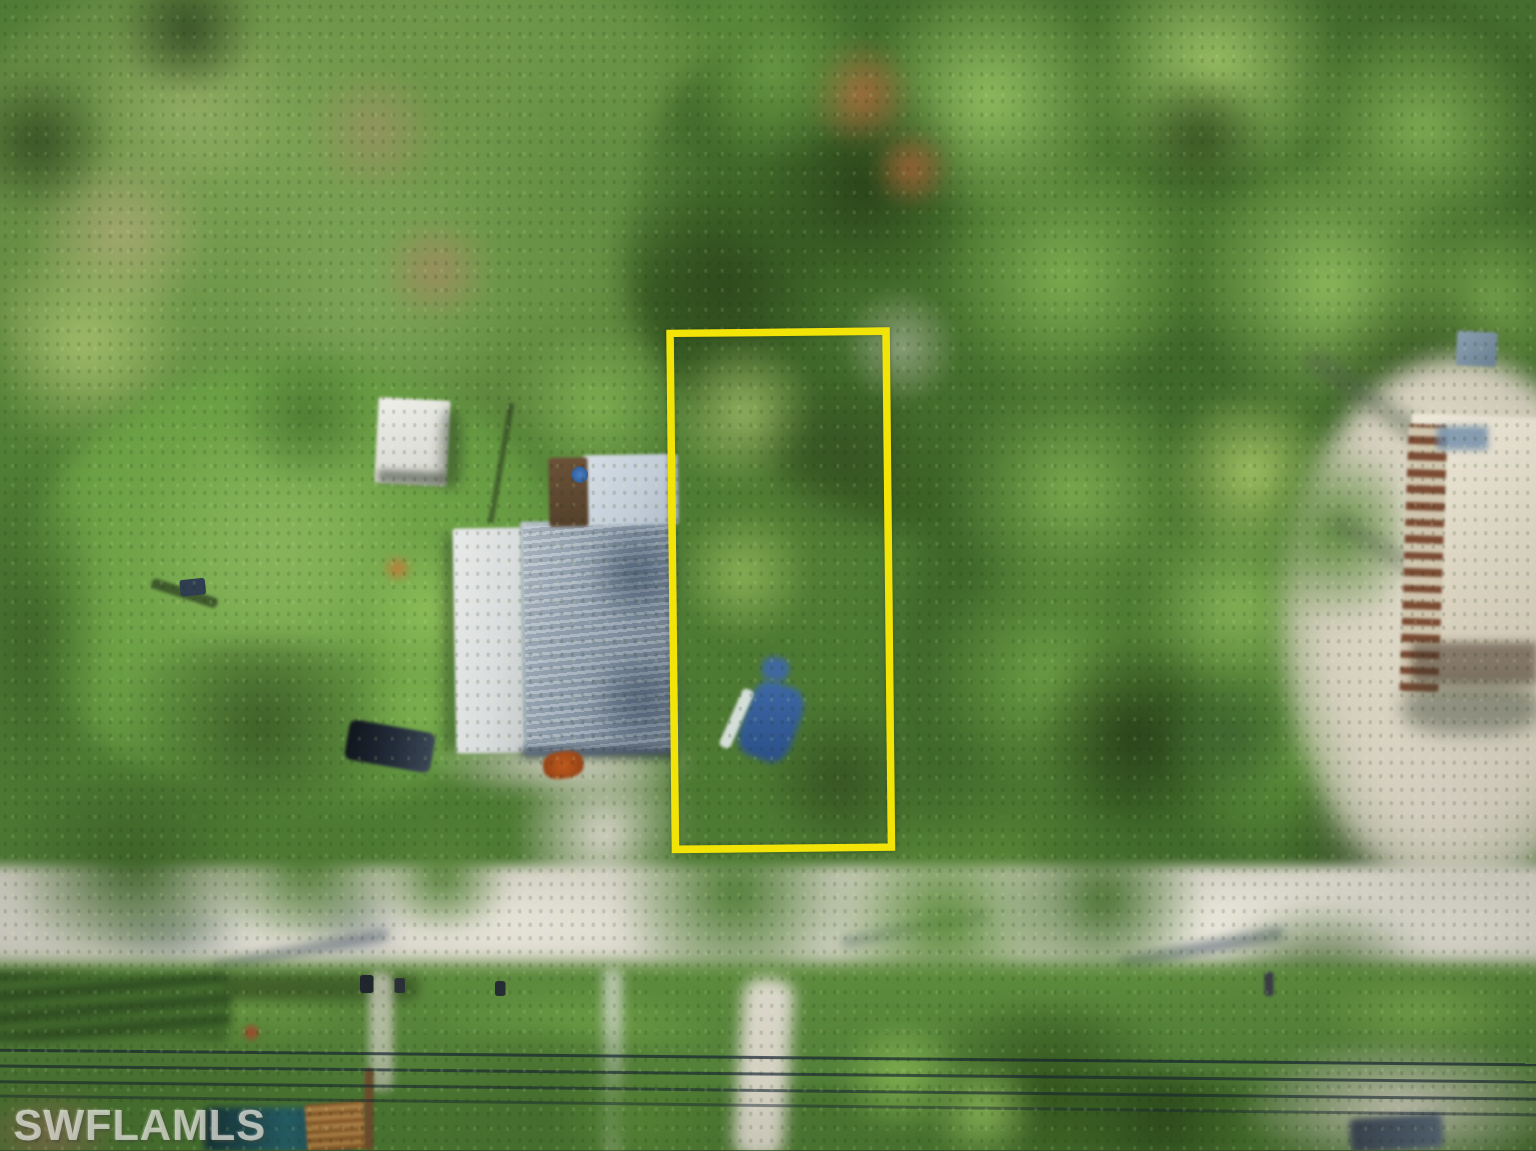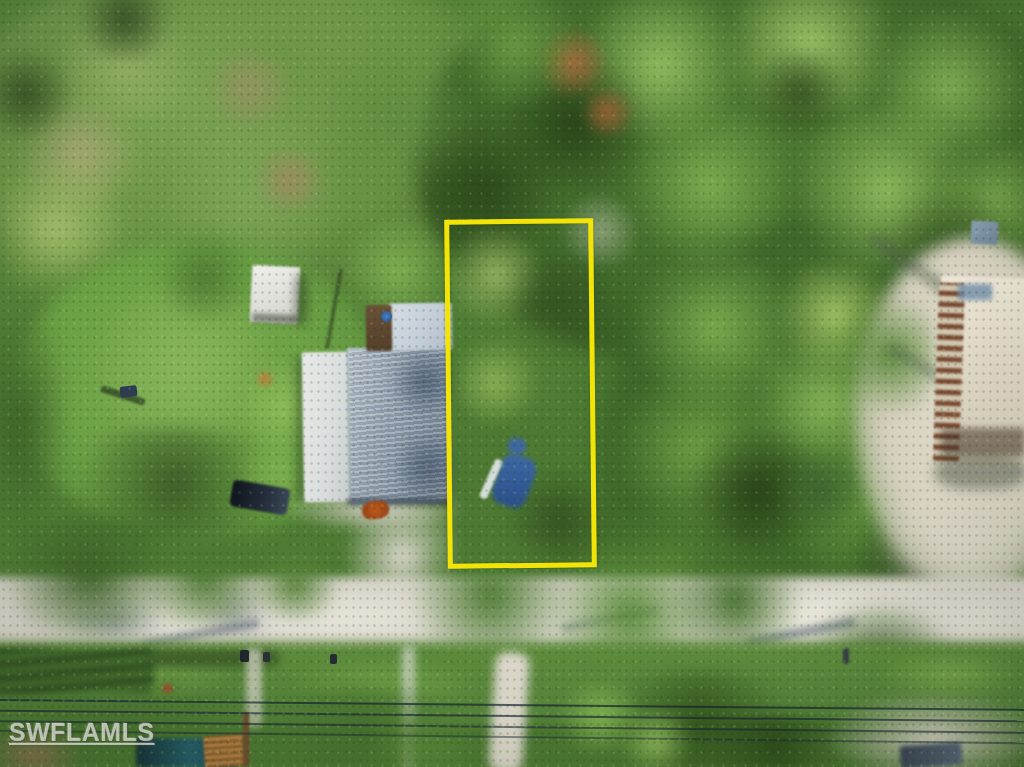--- a/index.html
+++ b/index.html
@@ -7,24 +7,24 @@
   #photo-layers{position:absolute;inset:0;z-index:1;}
   #photo-layers > div{position:absolute;}
   #grain{position:absolute;inset:0;z-index:50;pointer-events:none;
     background-image:
       radial-gradient(rgba(25,45,12,0.16) 1px, transparent 1.4px),
       radial-gradient(rgba(225,255,170,0.12) 1px, transparent 1.4px);
     background-size:7px 9px, 11px 13px;
     background-position:0 0, 3px 5px;}
   .lot-outline{position:absolute;z-index:60;box-sizing:border-box;
     box-shadow:0 0 3px rgba(0,0,0,0.25), inset 0 0 3px rgba(0,0,0,0.2);}
-  .watermark{position:absolute;left:9px;top:720px;z-index:70;
-    font-weight:bold;font-size:25px;line-height:1;letter-spacing:0.5px;
+  .watermark{position:absolute;left:9px;top:737px;z-index:70;
+    font-weight:bold;font-size:29px;line-height:1;letter-spacing:0.5px;
     color:rgba(248,248,242,0.62);
-    text-shadow:1px 1px 2px rgba(70,75,60,0.55), -1px -1px 1px rgba(255,255,255,0.2);text-decoration:underline;}
+    text-shadow:1px 1px 2px rgba(70,75,60,0.55), -1px -1px 1px rgba(255,255,255,0.2);}
 </style>
 </head>
 <body>
 
 <div id="stage">
   <div id="photo-layers">
       <div style="left: -20px; top: -20px; width: 1064px; height: 807px; border-radius: 0px; background: linear-gradient(140deg, rgb(90, 138, 60) 0%, rgb(79, 124, 52) 45%, rgb(70, 111, 45) 100%);"></div>
       <div style="left: -45px; top: -45px; width: 570px; height: 345px; border-radius: 50%; background: radial-gradient(at 40% 40%, rgb(124, 162, 84) 0%, rgb(107, 148, 71) 50%, rgb(87, 127, 56) 78%, rgba(87, 127, 56, 0) 100%); filter: blur(10px);"></div>
       <div style="left: 415px; top: -55px; width: 665px; height: 430px; border-radius: 50%; background: radial-gradient(at 55% 40%, rgb(79, 122, 51) 0%, rgb(67, 108, 44) 55%, rgba(51, 84, 31, 0.92) 82%, rgba(51, 84, 31, 0) 100%); filter: blur(10px);"></div>
       <div style="left: 595px; top: 215px; width: 480px; height: 470px; border-radius: 50%; background: radial-gradient(at 50% 45%, rgb(73, 118, 47) 0%, rgb(62, 102, 42) 58%, rgba(50, 82, 31, 0) 100%); filter: blur(10px);"></div>

